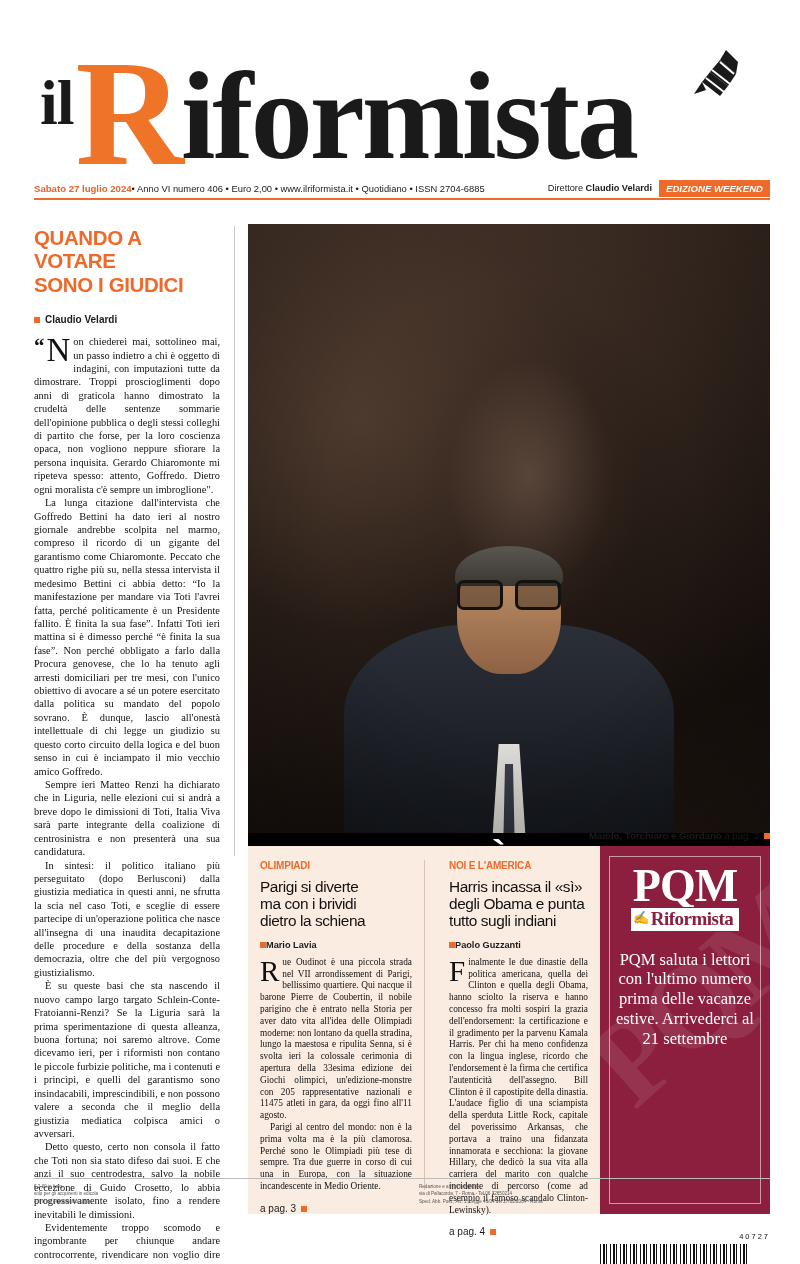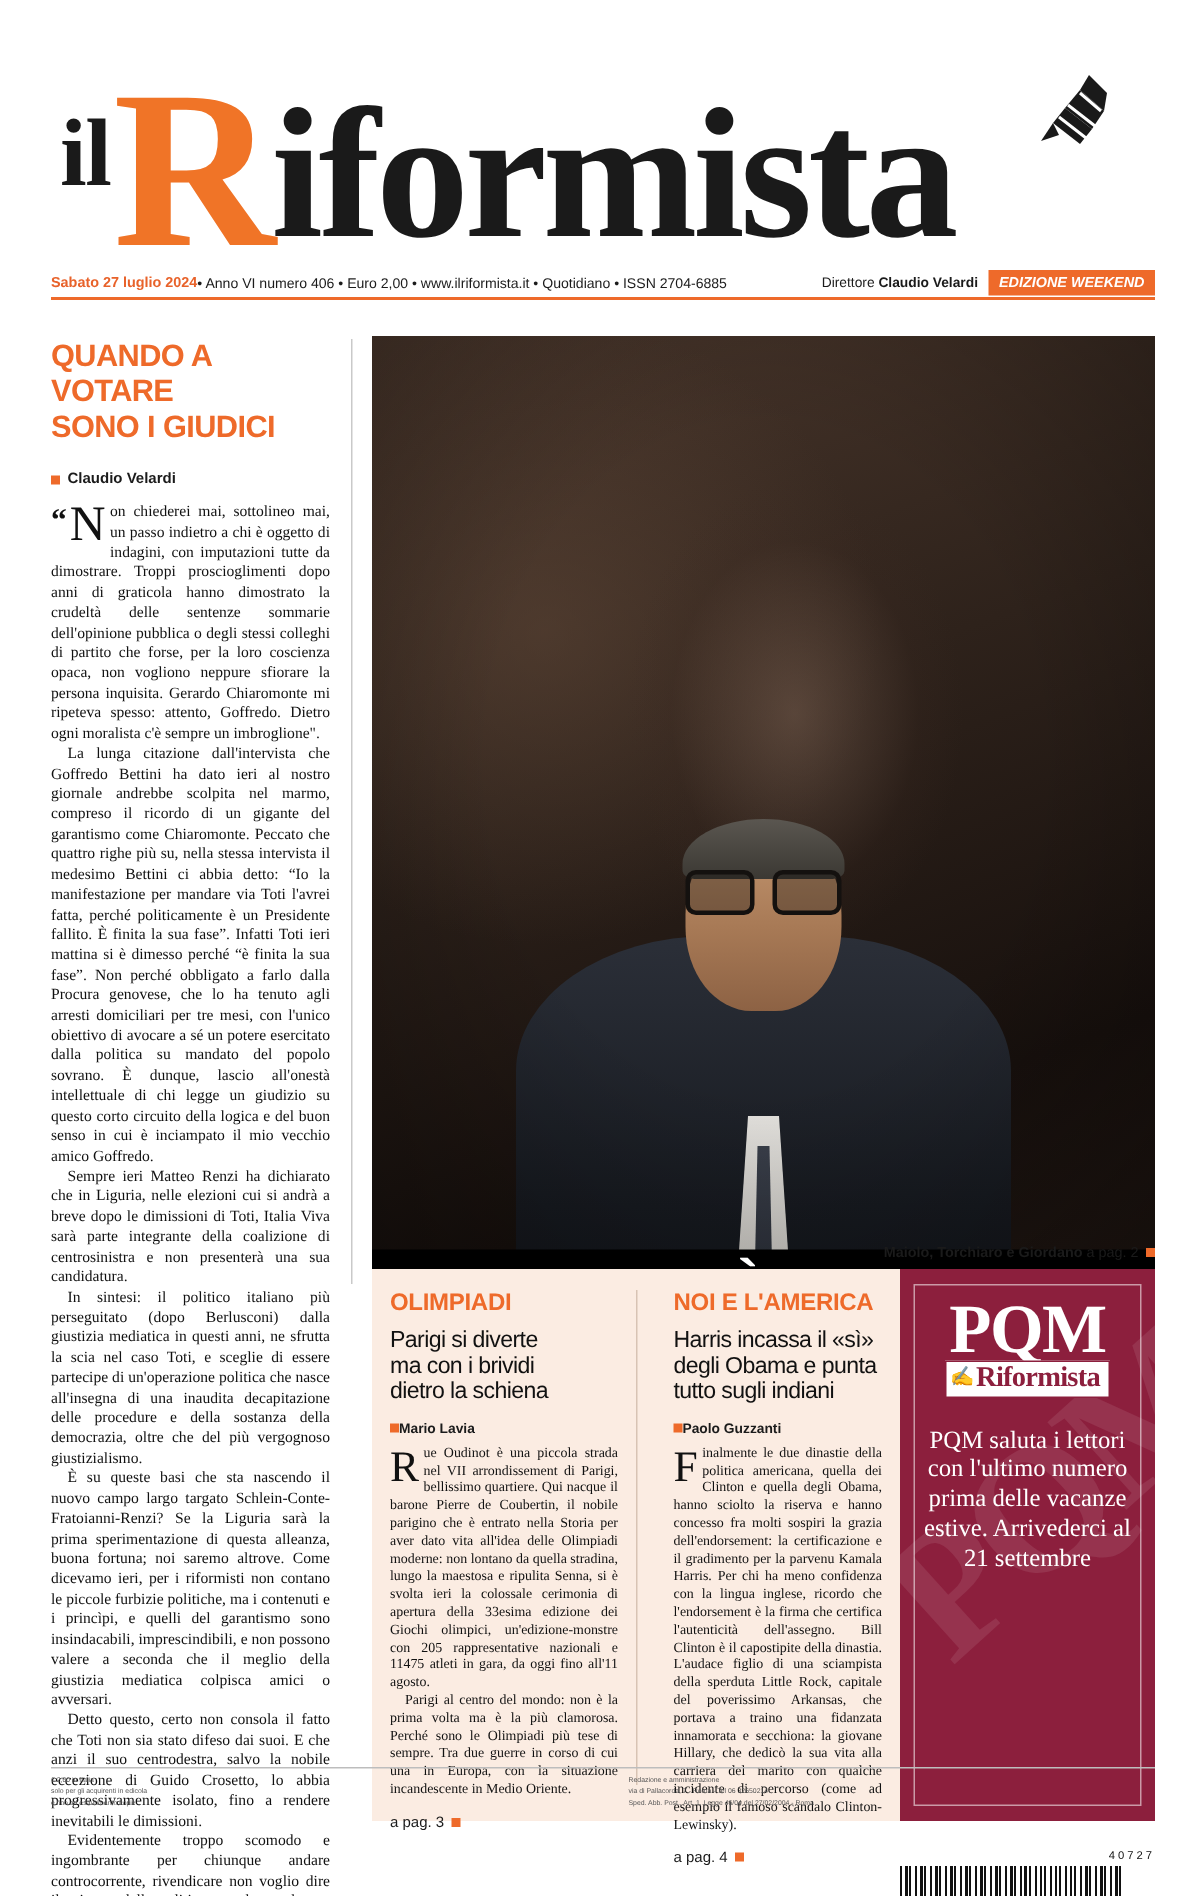--- a/index.html
+++ b/index.html
@@ -282,21 +282,21 @@
   .bcol.second { margin-left: 0; padding-left: 25px; }
   .bcol-sep {
     position: absolute;
     left: 0; top: 14px;
     width: 1px; height: 330px;
     background: #d8c3b4;
   }
   .b-kicker {
     font-family: "Liberation Sans", sans-serif;
     font-weight: bold;
-    font-size: 16px;
+    font-size: 10px;
     color: #ee6a2a;
     text-transform: uppercase;
     letter-spacing: -0.2px;
   }
   .b-title {
     margin-top: 8px;
     font-family: "Liberation Sans", sans-serif;
     font-weight: normal;
     font-size: 15.4px;
     line-height: 1.1;

